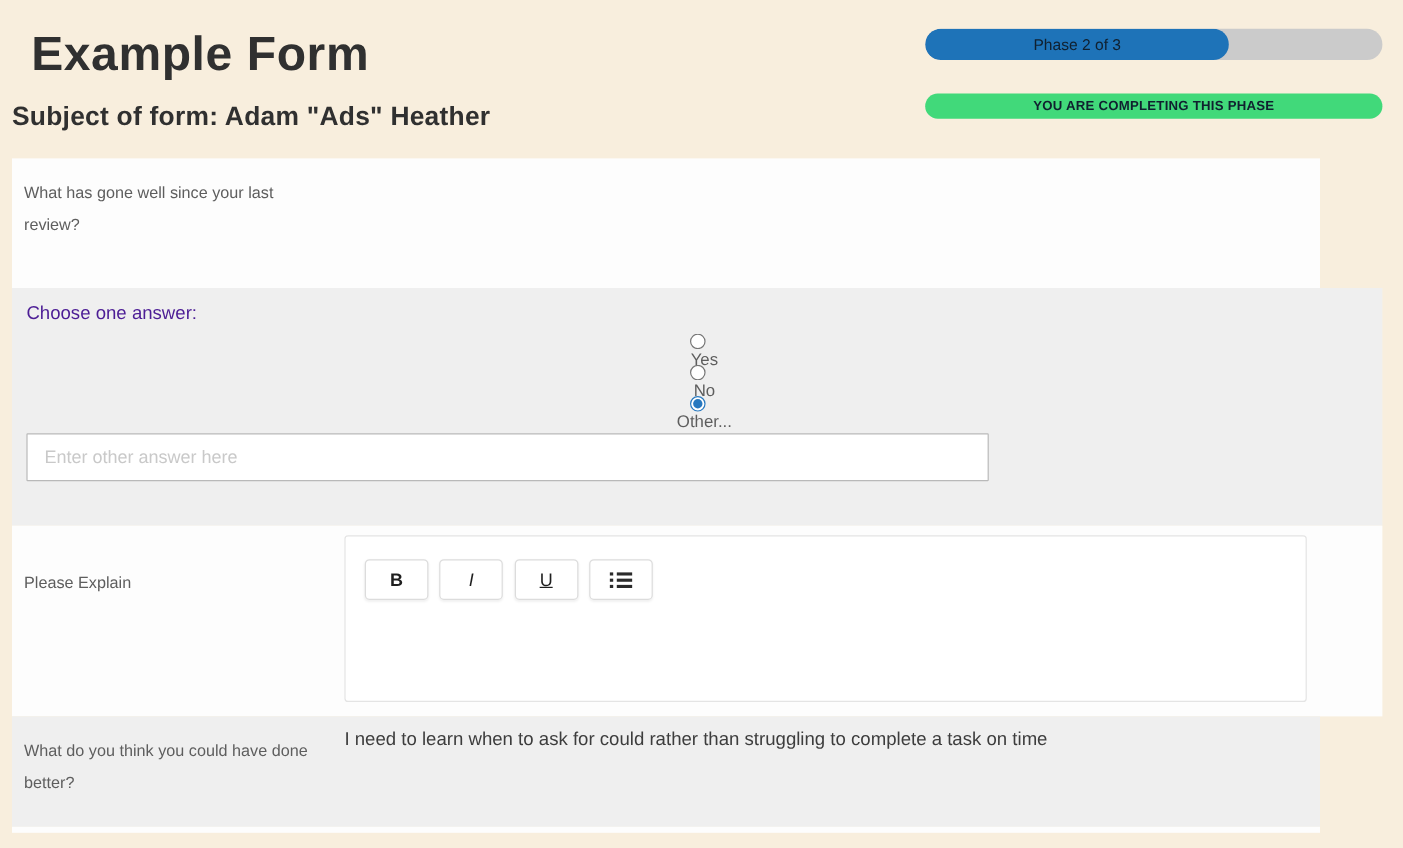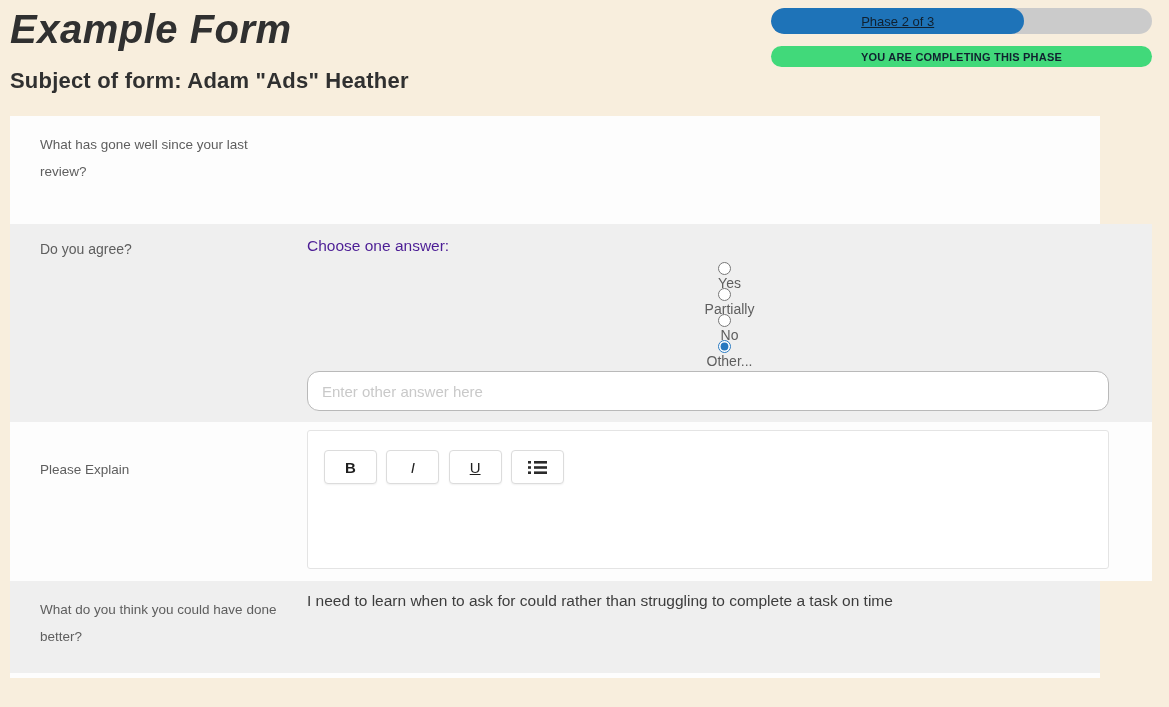--- a/index.html
+++ b/index.html
@@ -13,69 +13,69 @@
   html,body{margin:0;padding:0;}
   body{
     width:1169px;height:707px;overflow:hidden;
     background:var(--cream);
     font-family:"Liberation Sans","DejaVu Sans",sans-serif;
   }
   .page{padding-left:10px;position:relative;width:1169px;height:707px;}
 
   
   .title{
-    margin:0;padding-top:6px;font-size:40px;line-height:46px;
-    font-weight:700;color:var(--title);letter-spacing:0.5px;font-style:italic;
+    margin:16px;padding-top:6px;font-size:40px;line-height:46px;
+    font-weight:700;color:var(--title);letter-spacing:0.5px;
   }
   .subtitle{
     margin:16px 0 0;font-size:22px;line-height:26px;
     font-weight:700;color:var(--title);letter-spacing:0.2px;
   }
   .progress-wrap{position:absolute;left:771px;top:8px;width:381px;}
   .progress-track{
     width:100%;height:26px;background:var(--track);border-radius:13px;
     overflow:hidden;
   }
   .progress-fill{
     width:66.5%;height:26px;background:var(--blue);border-radius:13px;
     display:flex;align-items:center;justify-content:center;
     font-size:13px;color:var(--bar-text);font-weight:500;
   }
   .status-pill{
-    margin-top:12px;height:21px;background:var(--green);border-radius:11px;
+    margin-top:28px;height:21px;background:var(--green);border-radius:11px;
     display:flex;align-items:center;justify-content:center;
     font-size:11px;font-weight:600;color:var(--bar-text);letter-spacing:0.2px;
   }
 
   
   .rows{margin-top:22px;}
   .row{display:flex;}
   .row.narrow{width:1090px;}
   .row.wide{width:1142px;}
   .row.white{background:var(--row-white);}
   .row.gray{background:var(--row-gray);}
   .q{
     flex:none;width:265px;padding-left:10px;padding-right:16px;
-    font-size:13.5px;line-height:27px;color:var(--label);margin-left:20px;
+    font-size:13.5px;line-height:27px;color:var(--label);
   }
   .a{flex:1;padding-left:12px;font-size:15.5px;color:var(--answer);}
 
   .row-1{height:108px;}
   .row-1 .q{padding-top:15px;}
   .row-1 .a{padding-top:13px;}
 
   .row-2{height:198px;}
   .row-2 .q{padding-top:12px;font-size:14px;}
   .row-2 .a{padding-top:12px;}
   .choose-label{font-size:15.5px;line-height:20px;color:#4c1d95;margin:0 0 6px;}
   .radio-option{display:flex;align-items:center;height:26px;font-size:14px;color:var(--label);flex-direction:column;}
   .radio-option input{width:15px;height:15px;margin:0 13px 0 2px;accent-color:var(--radio);cursor:pointer;}
   .other-input{
     display:block;margin-top:5px;width:802px;height:40px;background:#fff;
-    border:1px solid var(--input-border);border-radius:12px;padding:0 14px;
+    border:1px solid var(--input-border);border-radius:1px;padding:0 14px;
     font-size:15px;color:#555;font-family:inherit;outline:none;
   }
   .other-input::placeholder{color:var(--placeholder);}
 
   .row-3{height:159px;}
   .row-3 .q{padding-top:34px;}
   .editor{
     margin-top:8px;width:802px;height:139px;background:#fff;
     border:1px solid var(--editor-border);border-radius:3px;
     padding:19px 0 0 16px;
@@ -99,48 +99,43 @@
 </style>
 </head>
 <body>
 
 <div class="page">
 
   <h1 class="title">Example Form</h1>
 
   <div class="progress-wrap">
     <div class="progress-track">
-      <div class="progress-fill" style="width: 66.5%; text-decoration: underline;">
+      <div class="progress-fill" style="width: 66.5%;">
         <span>Phase 2 of 3</span>
       </div>
     </div>
     <div class="status-pill">
       <span>YOU ARE COMPLETING THIS PHASE</span>
     </div>
   </div>
 
   <h2 class="subtitle">Subject of form: Adam "Ads" Heather</h2>
 
   <div class="rows">
 
     <div class="row row-1 white narrow">
       <div class="q">What has gone well since your last review?</div>
     </div>
 
     <div class="row row-2 gray wide">
-      <div class="q">Do you agree?</div>
       <div class="a">
         <p class="choose-label">Choose one answer:</p>
         <label class="radio-option">
           <input type="radio" name="agree" style="">
           <span>Yes</span>
-        </label>
-        <label class="radio-option">
-          <input type="radio" name="agree" style="">
-          <span>Partially</span>
         </label>
         <label class="radio-option">
           <input type="radio" name="agree" style="">
           <span>No</span>
         </label>
         <label class="radio-option">
           <input type="radio" name="agree" checked="" style="">
           <span>Other...</span>
         </label>
         <input class="other-input" type="text" placeholder="Enter other answer here" style="">

